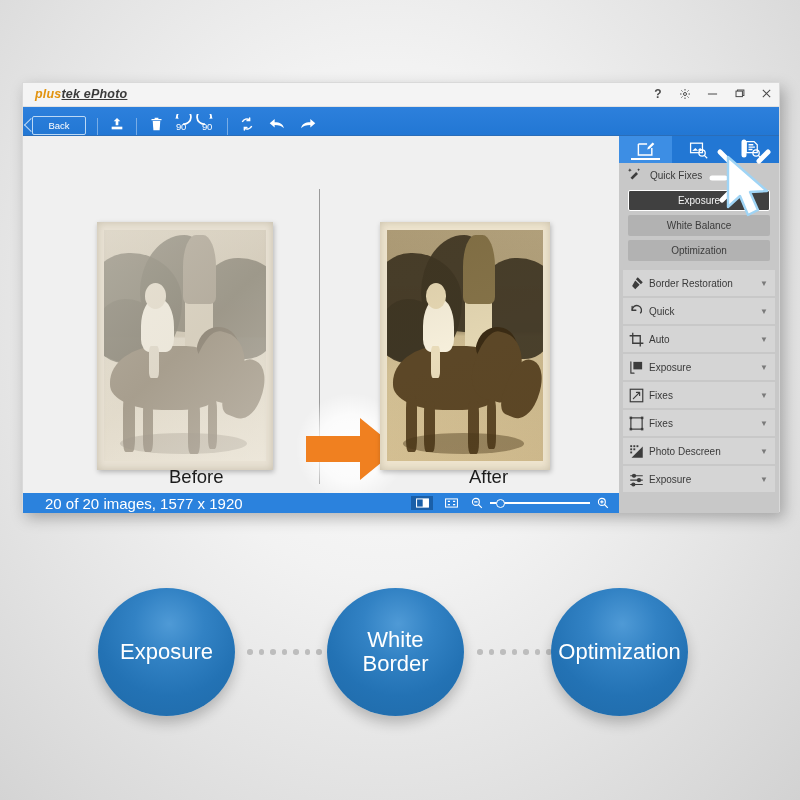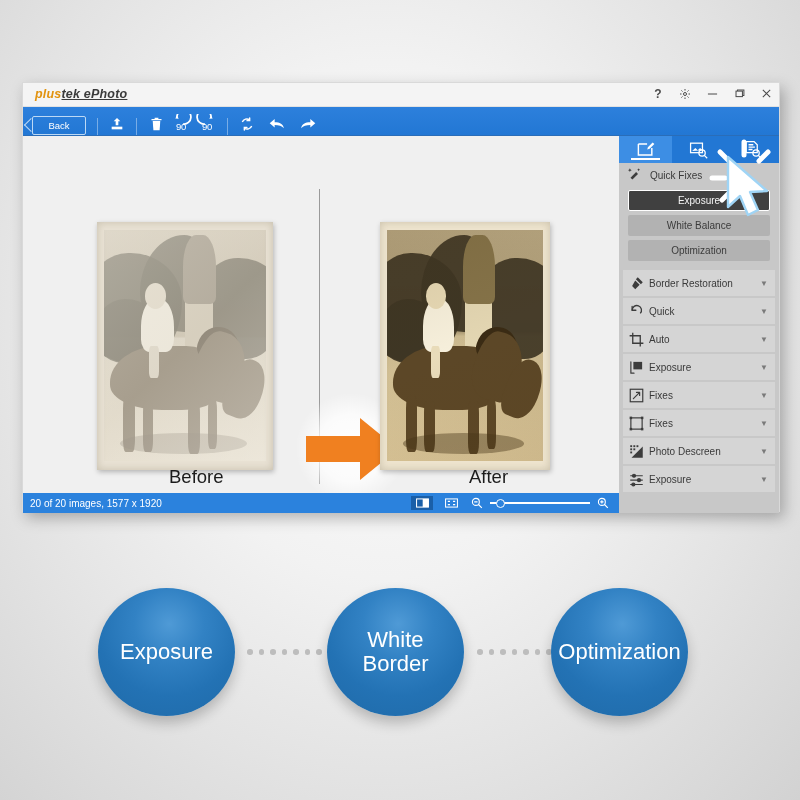--- a/index.html
+++ b/index.html
@@ -284,23 +284,23 @@
 
   
   .statusbar {
     position: absolute;
     left: 0; bottom: 0;
     width: 596px; height: 20px;
     background: #2b82dd;
     display: flex; align-items: center;
   }
   .status-text {
-    margin-left: 7px;
+    margin-left: 22px;
     color: #ffffff;
-    font-size: 10px;
+    font-size: 15px;
   }
   .status-right {
     margin-left: auto;
     display: flex; align-items: center;
     height: 100%;
   }
   .sb-toggle {
     width: 22px; height: 14px;
     display: flex; align-items: center; justify-content: center;
     cursor: pointer;

